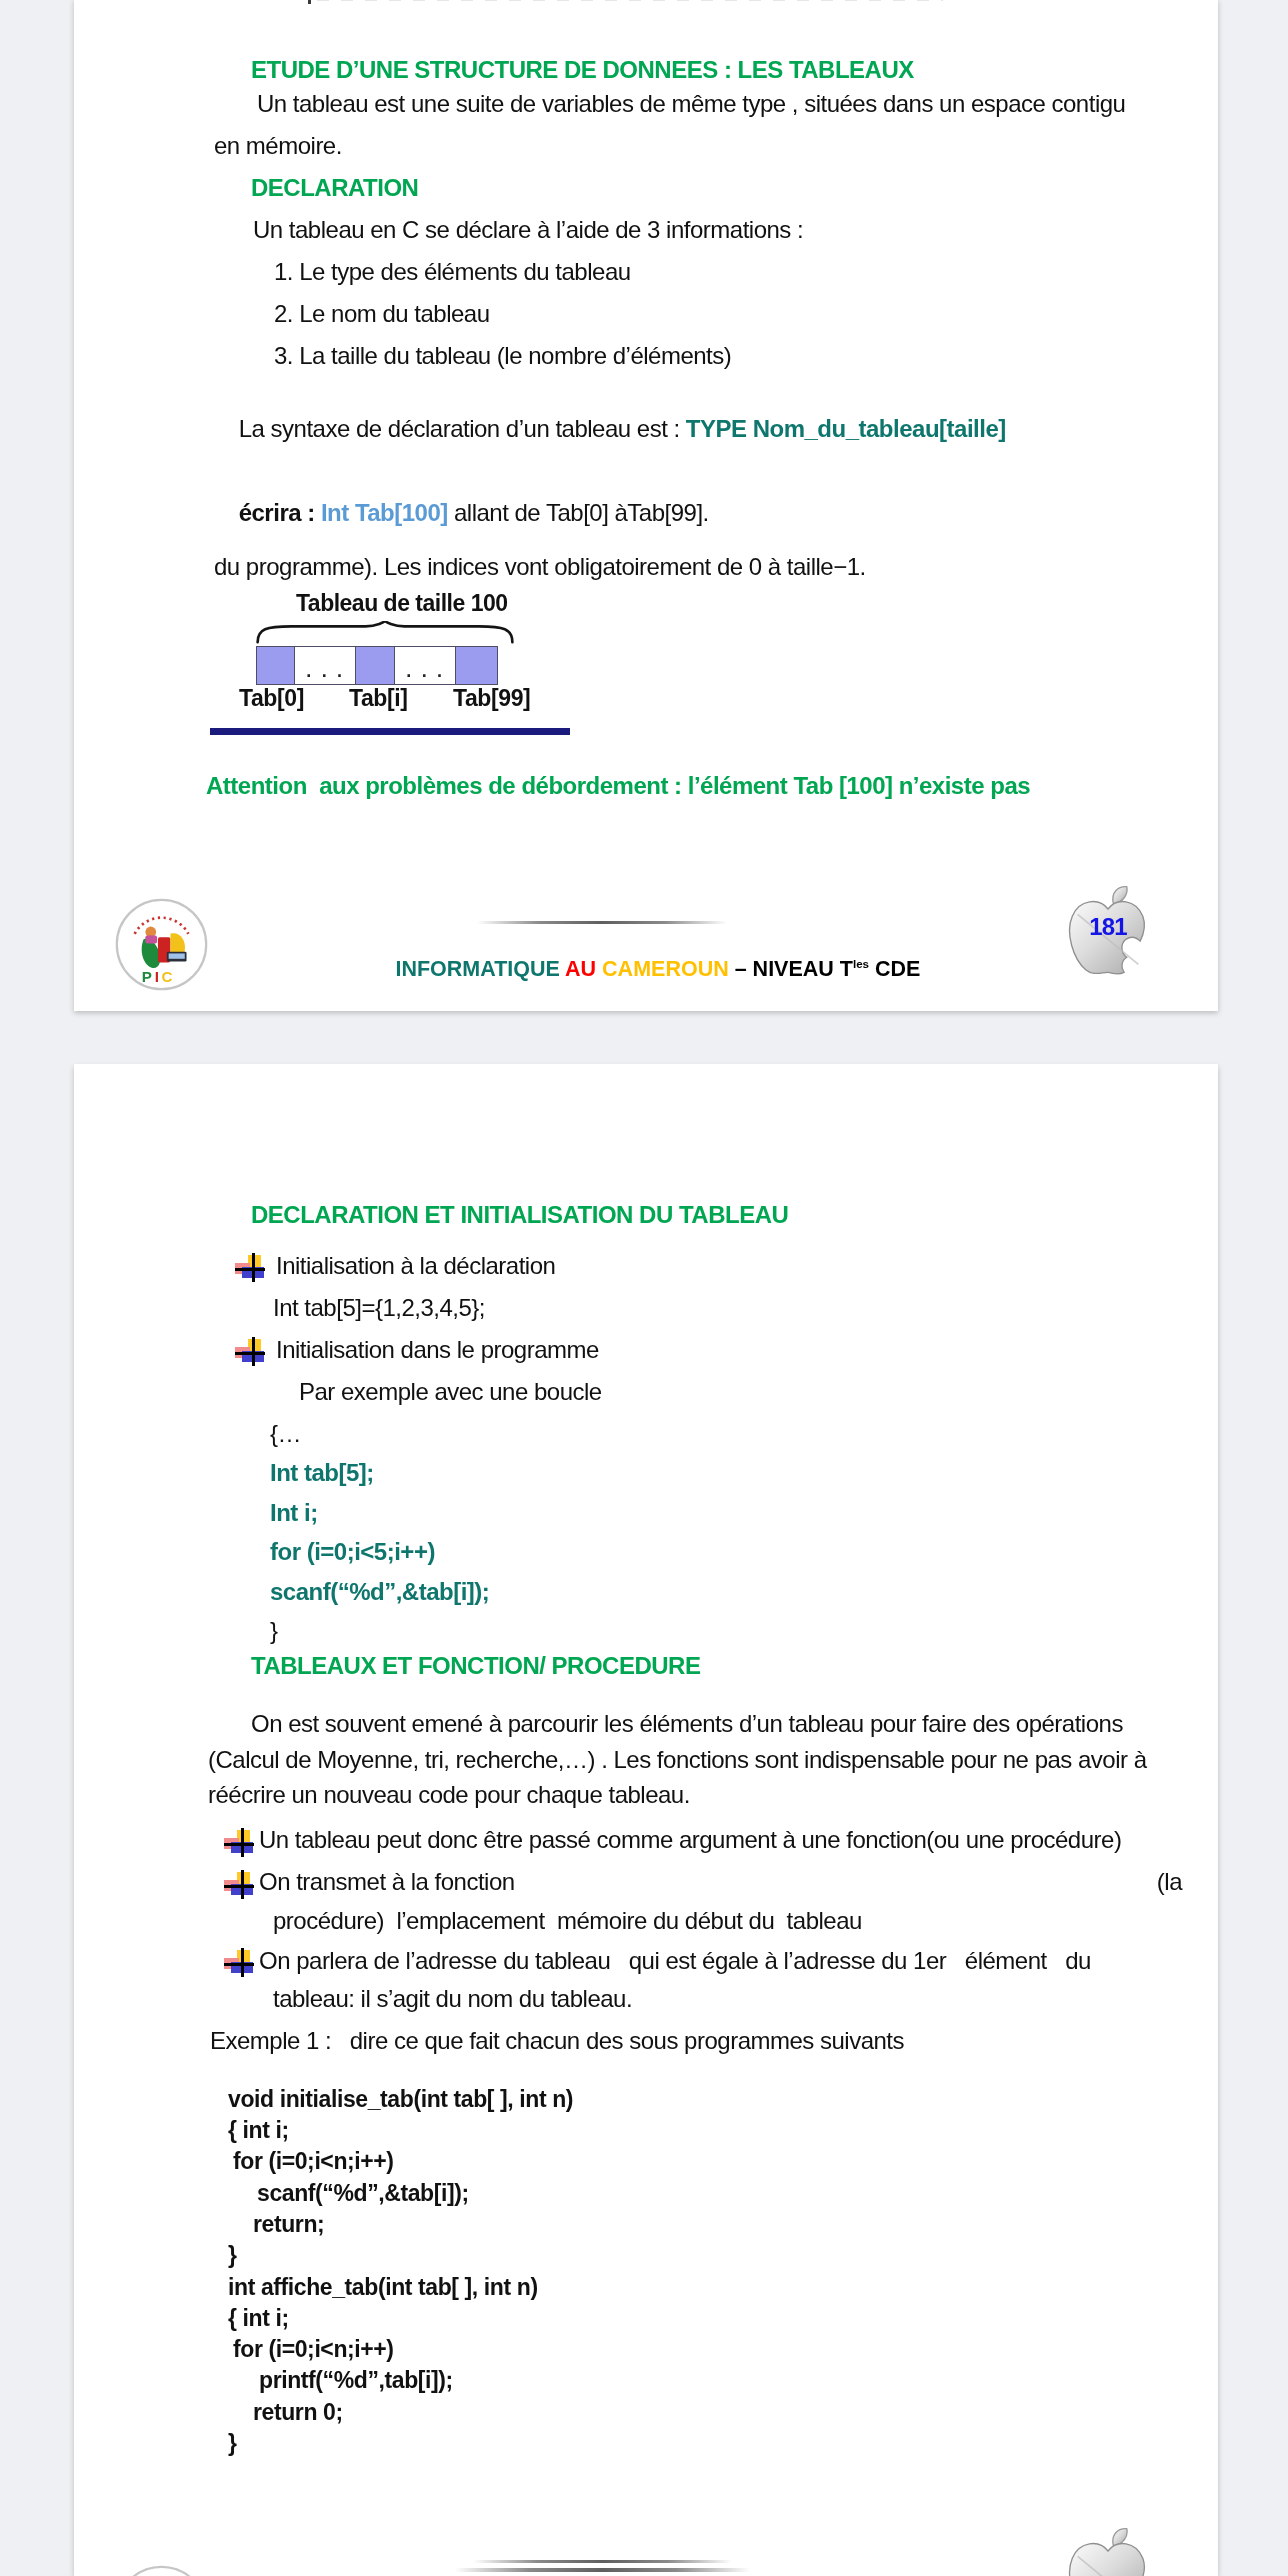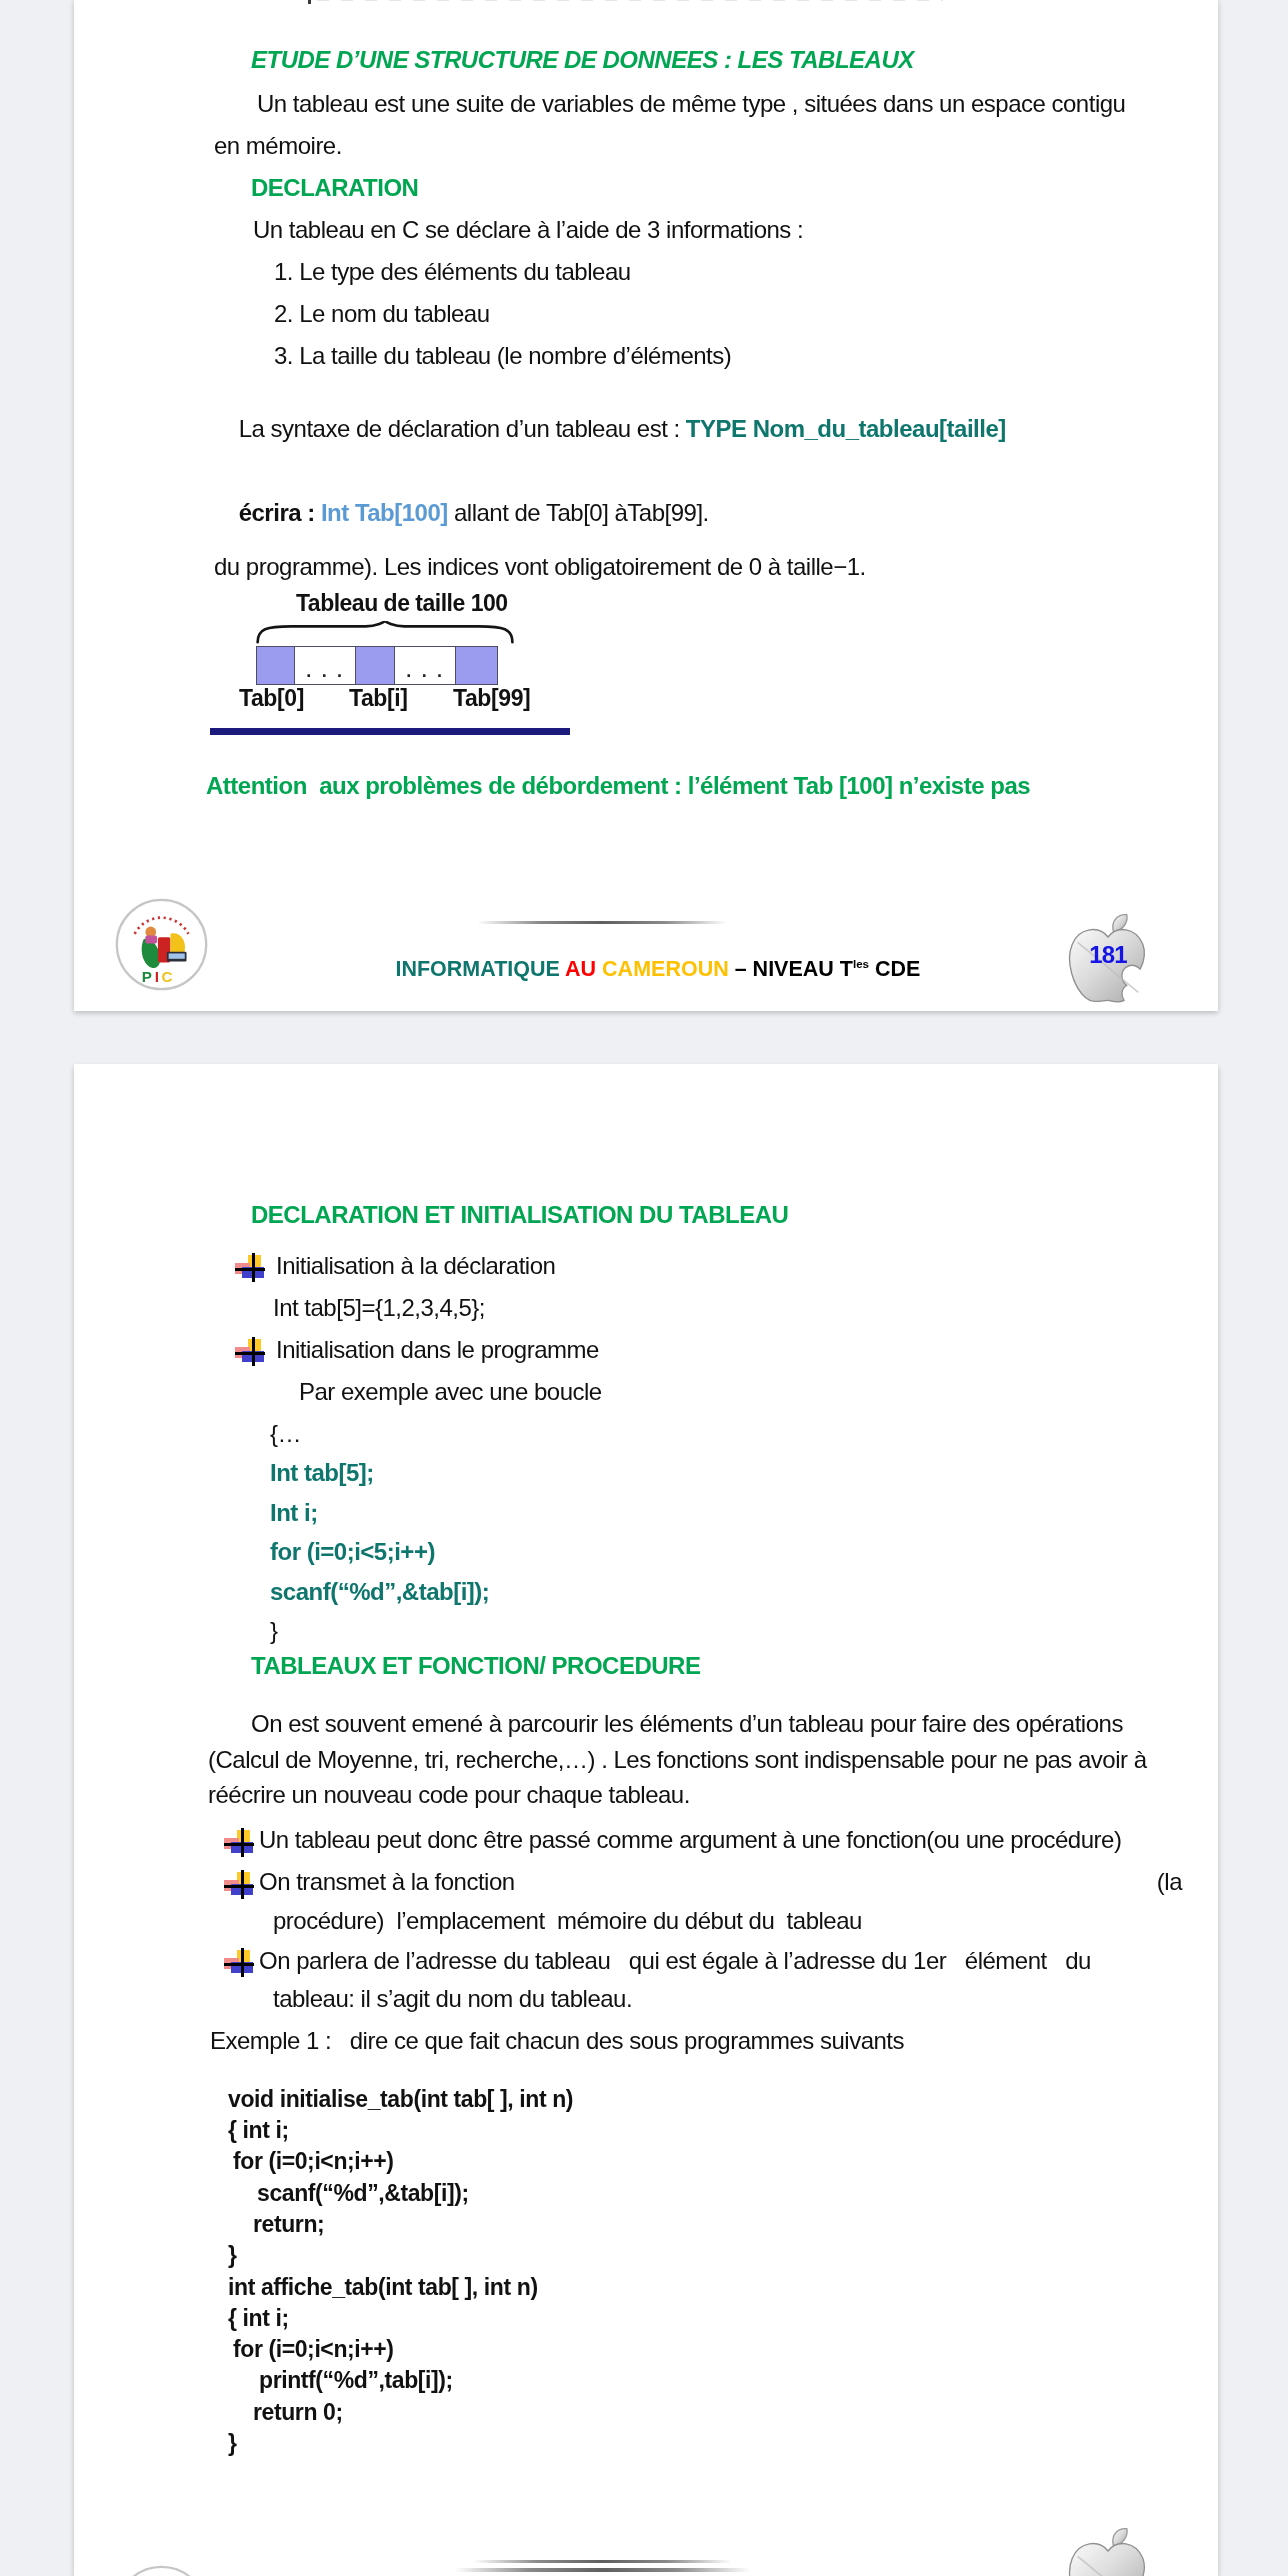--- a/index.html
+++ b/index.html
@@ -72,21 +72,21 @@
   .row-flex{display:flex;justify-content:space-between;}
 </style>
 </head>
 <body>
 
 <div class="page" id="page1">
 
   <span class="frag-tick" style="left:234px;top:0;"></span>
   <span class="frag-dashes" style="left:243px;top:0;width:626px;"></span>
 
-  <div class="ln green" style="left:177px;top:47px;font-style:italic;">ETUDE D’UNE STRUCTURE DE DONNEES : LES TABLEAUX</div>
+  <div class="ln green" style="left:177px;top:57px;">ETUDE D’UNE STRUCTURE DE DONNEES : LES TABLEAUX</div>
 
   <div class="ln" style="left:183px;top:91px;">Un tableau est une suite de variables de même type , situées dans un espace contigu</div>
   <div class="ln" style="left:140px;top:133px;">en mémoire.</div>
 
   <div class="ln green" style="left:177px;top:175px;">DECLARATION</div>
   <div class="ln" style="left:179px;top:217px;">Un tableau en C se déclare à l’aide de 3 informations :</div>
 
   <div class="ln" style="left:200px;top:259px;">1. Le type des éléments du tableau</div>
   <div class="ln" style="left:200px;top:301px;">2. Le nom du tableau</div>
   <div class="ln" style="left:200px;top:343px;">3. La taille du tableau (le nombre d’éléments)</div>
@@ -142,21 +142,21 @@
       <circle cx="40" cy="38" r="6" fill="#e0893f"></circle>
       <rect x="34" y="42" width="13" height="9" rx="2" fill="#c5529b"></rect>
       <rect x="58" y="60" width="22" height="11" rx="1.5" fill="#2a2f3a"></rect>
       <rect x="60" y="62" width="18" height="6" fill="#9fc3e8"></rect>
       <text x="30" y="94" font-family="Liberation Sans, sans-serif" font-size="17" font-weight="bold">
         <tspan fill="#1e8a3c">P</tspan><tspan fill="#cc2222" dx="3">I</tspan><tspan fill="#f2c21a" dx="3">C</tspan>
       </text>
     </svg>
   </div>
 
-  <div class="logo-box" style="left:984px;top:914px;width:100px;height:100px;">
+  <div class="logo-box" style="left:984px;top:886px;width:100px;height:100px;">
     <svg width="100" height="100" viewBox="0 0 112 112" style="position:absolute;left:0;top:0;">
       <defs>
         <linearGradient id="ag" x1="0" y1="0" x2="1" y2="1">
           <stop offset="0" stop-color="#fbfbfb"></stop>
           <stop offset="0.45" stop-color="#dcdcdc"></stop>
           <stop offset="1" stop-color="#a8a8a8"></stop>
         </linearGradient>
       </defs>
       <path d="M62,22 C59,9 68,2 77,3 C79,11 73,21 62,22 Z" fill="url(#ag)" stroke="#9a9a9a" stroke-width="1.5"></path>
       <path d="M56,28 C46,15 24,17 16,36 C8,55 17,84 31,96 C39,103 49,99 56,99 C60,99 66,103 74,99 C70,93 71,86 77,82 C71,78 69,68 76,62 C82,58 88,60 92,64 C97,54 98,44 95,36 C87,17 66,15 56,28 Z" fill="url(#ag)" stroke="#8f8f8f" stroke-width="1.5"></path>

